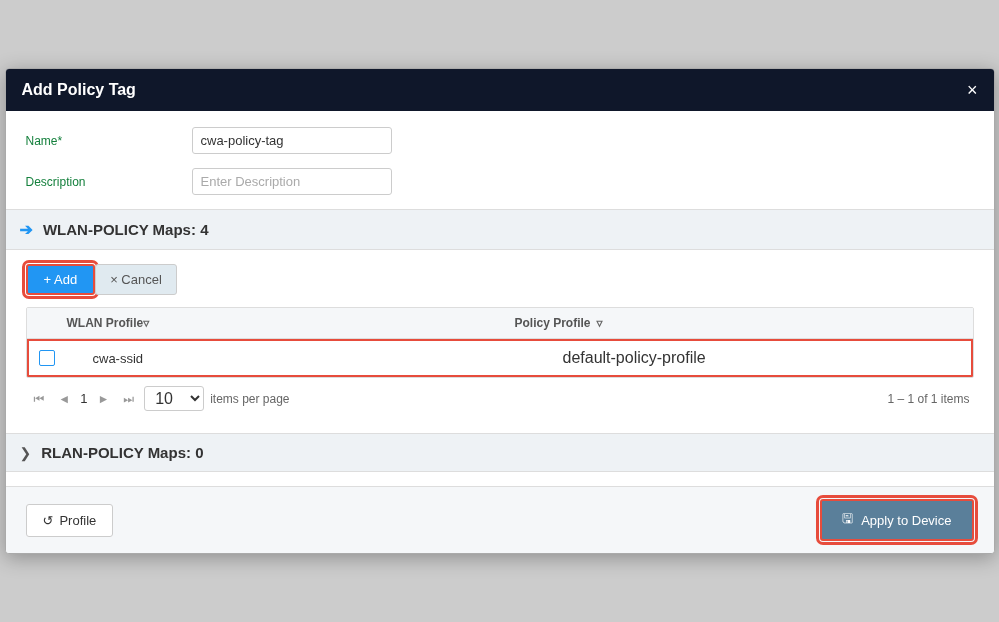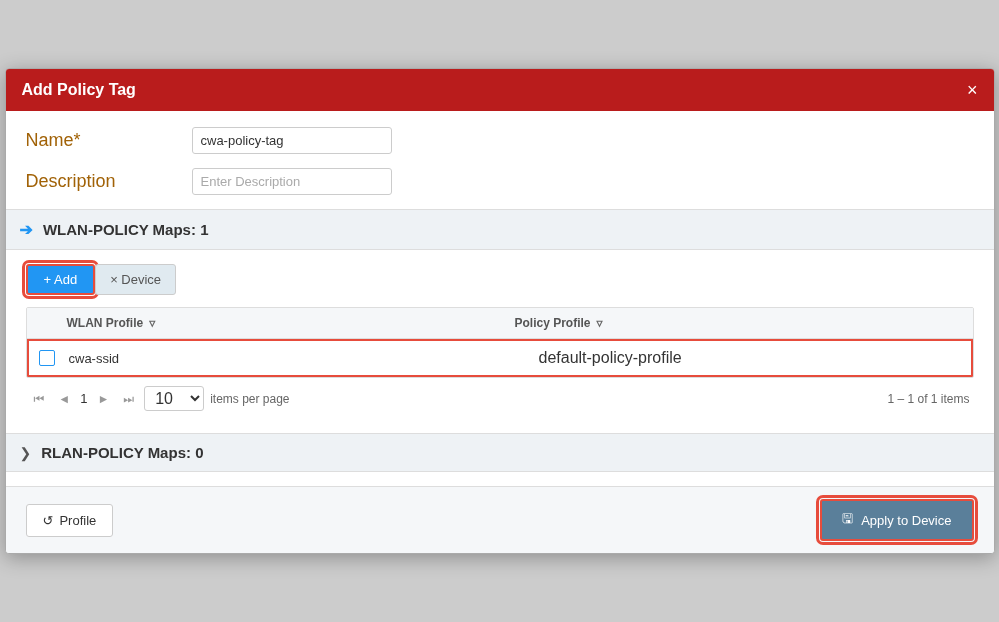--- a/index.html
+++ b/index.html
@@ -16,21 +16,21 @@
     }
     .dialog {
       width: 990px;
       background: #fff;
       border: 1px solid #aaa;
       border-radius: 4px;
       overflow: hidden;
       box-shadow: 0 4px 20px rgba(0,0,0,0.3);
     }
     .dialog-header {
-      background: #b91c1c;
+      background: #0f172a;
       color: #fff;
       padding: 12px 16px;
       font-size: 16px;
       font-weight: bold;
       display: flex;
       align-items: flex-end;
       justify-content: space-between;
     }
     .dialog-header .close-btn {
       background: none;
@@ -44,22 +44,22 @@
       padding: 16px 20px 0 20px;
       background: #fff;
     }
     .form-row {
       display: flex;
       align-items: center;
       margin-bottom: 14px;
     }
     .form-label {
       width: 120px;
-      font-size: 18px;
-      color: #a16207;
+      font-size: 12px;
+      color: #15803d;
     }
     .form-input {
       width: 200px;
       padding: 5px 8px;
       border: 1px solid #ccc;
       border-radius: 3px;
       font-size: 13px;
       color: #333;
       outline: none;
       margin-left: 46px;
@@ -129,29 +129,30 @@
     .table-header {
       display: flex;
       background: #f5f7f9;
       border-bottom: 1px solid #ddd;
       padding: 8px 10px;
       font-weight: bold;
       font-size: 12px;
       color: #555;
     }
     .col-check { width: 30px; }
-    .col-wlan { flex: 1; display: flex; align-items: center; gap: 6px; }
+    .col-wlan { flex: 1; display: flex; align-items: center; }
     .col-policy { flex: 1; display: flex; align-items: center; gap: 6px; }
     .filter-icon { color: #666; font-size: 12px; }
     .table-row {
       display: flex;
       align-items: center;
       padding: 8px 10px;
       border: 2px solid #e74c3c;
       background: #fff;
+      gap: 24px;
     }
     .table-row .col-check { width: 30px; }
     .table-row .col-wlan-val { flex: 1; color: #333; font-size: 13px; }
     .table-row .col-policy-val { flex: 1; color: #333; font-size: 16px; margin-left: 48px; }
     .checkbox-cell {
       width: 16px;
       height: 16px;
       border: 1.5px solid #2196F3;
       border-radius: 2px;
       background: #fff;
@@ -260,28 +261,28 @@
       <input class="form-input" type="text" value="cwa-policy-tag" style="">
     </div>
 
     <div class="form-row">
       <div class="form-label">Description</div>
       <input class="form-input" type="text" placeholder="Enter Description" style="">
     </div>
 
     <div class="section-header">
       <span class="chevron">➔</span>
-      <span class="section-title">WLAN-POLICY Maps: 1</span>
+      <span class="section-title">WLAN-POLICY Maps: 4</span>
     </div>
 
     <div class="section-content">
 
       <div class="toolbar">
         <button class="btn-add">+ Add</button>
-        <button class="btn-delete">× Device</button>
+        <button class="btn-delete">× Cancel</button>
       </div>
 
       <div class="table-container">
 
         <div class="table-header">
           <div class="col-check"></div>
           <div class="col-wlan">
             <span>WLAN Profile</span>
             <span class="filter-icon">▿</span>
           </div>

